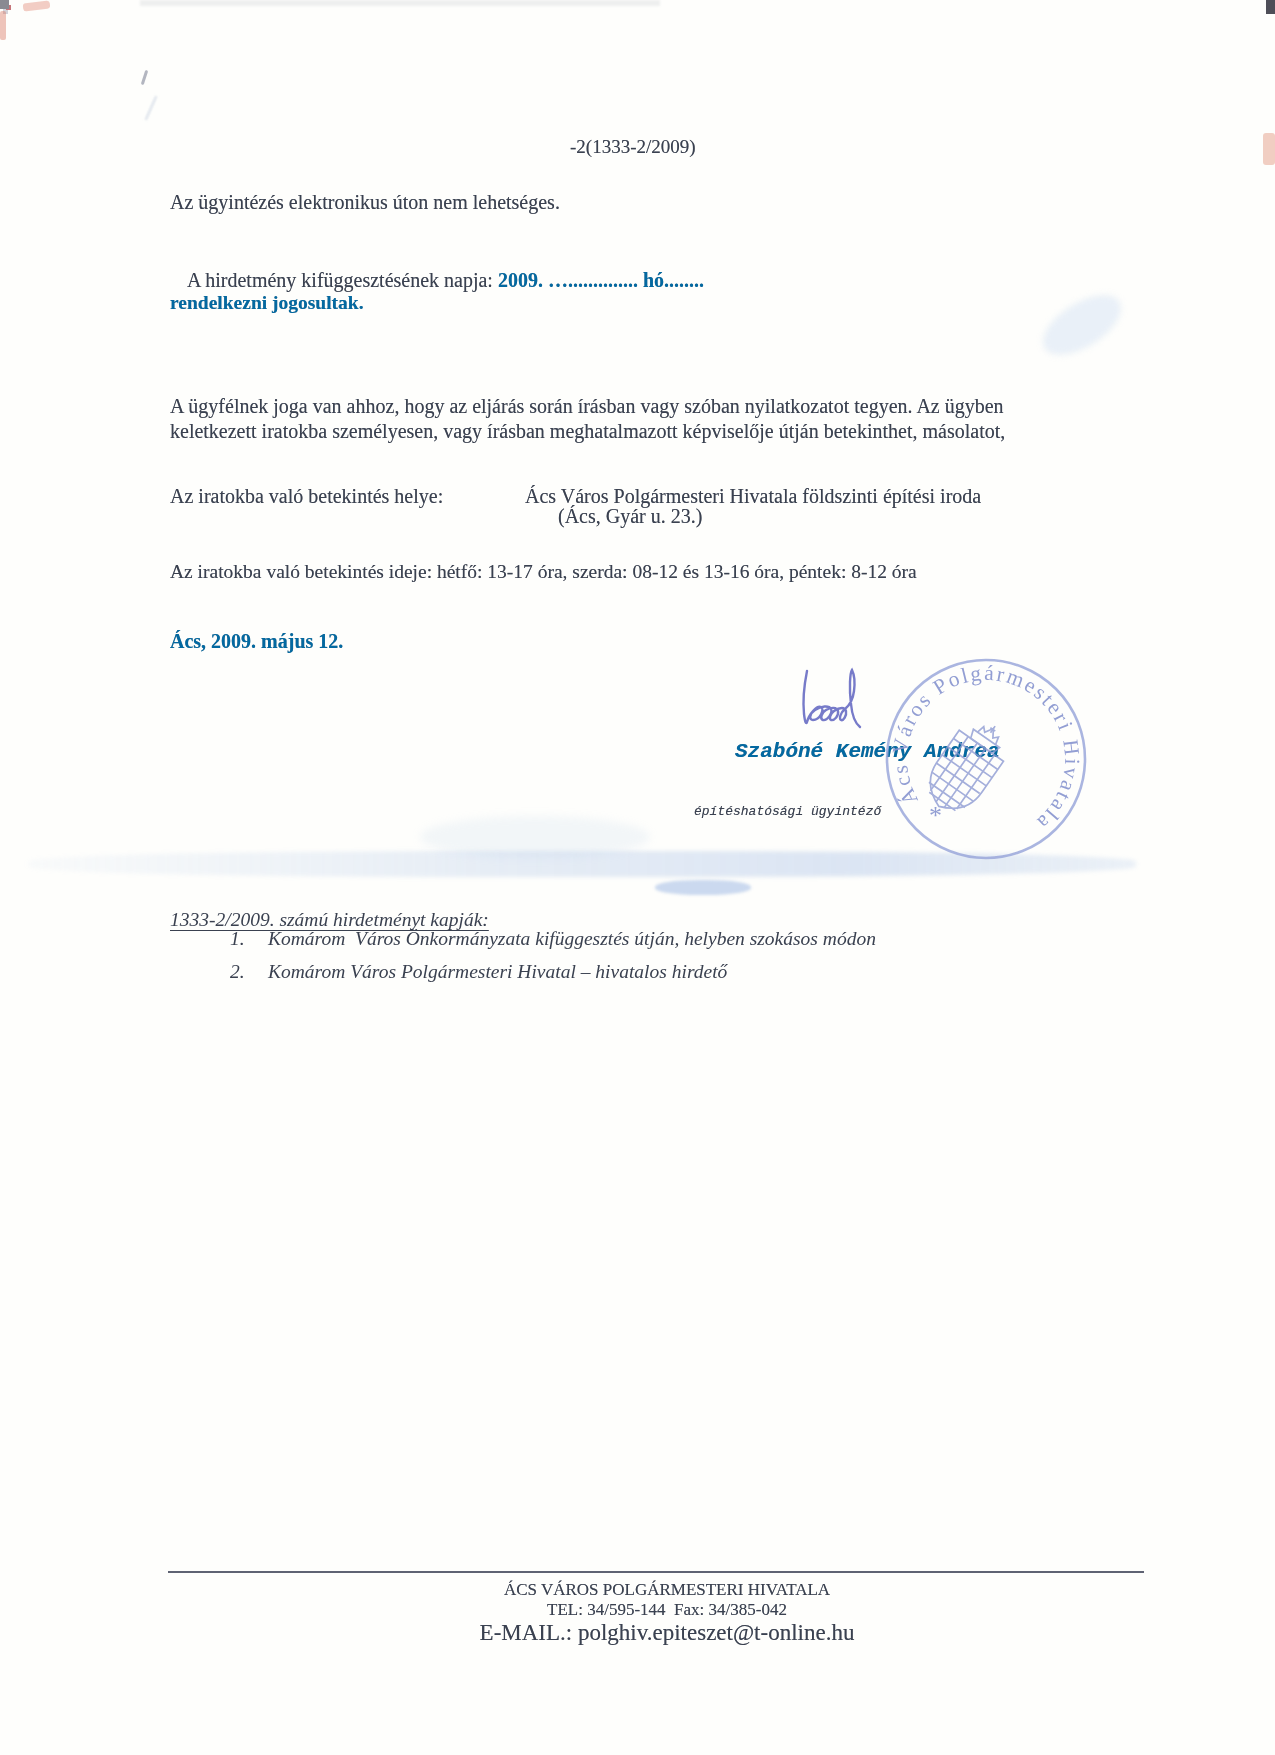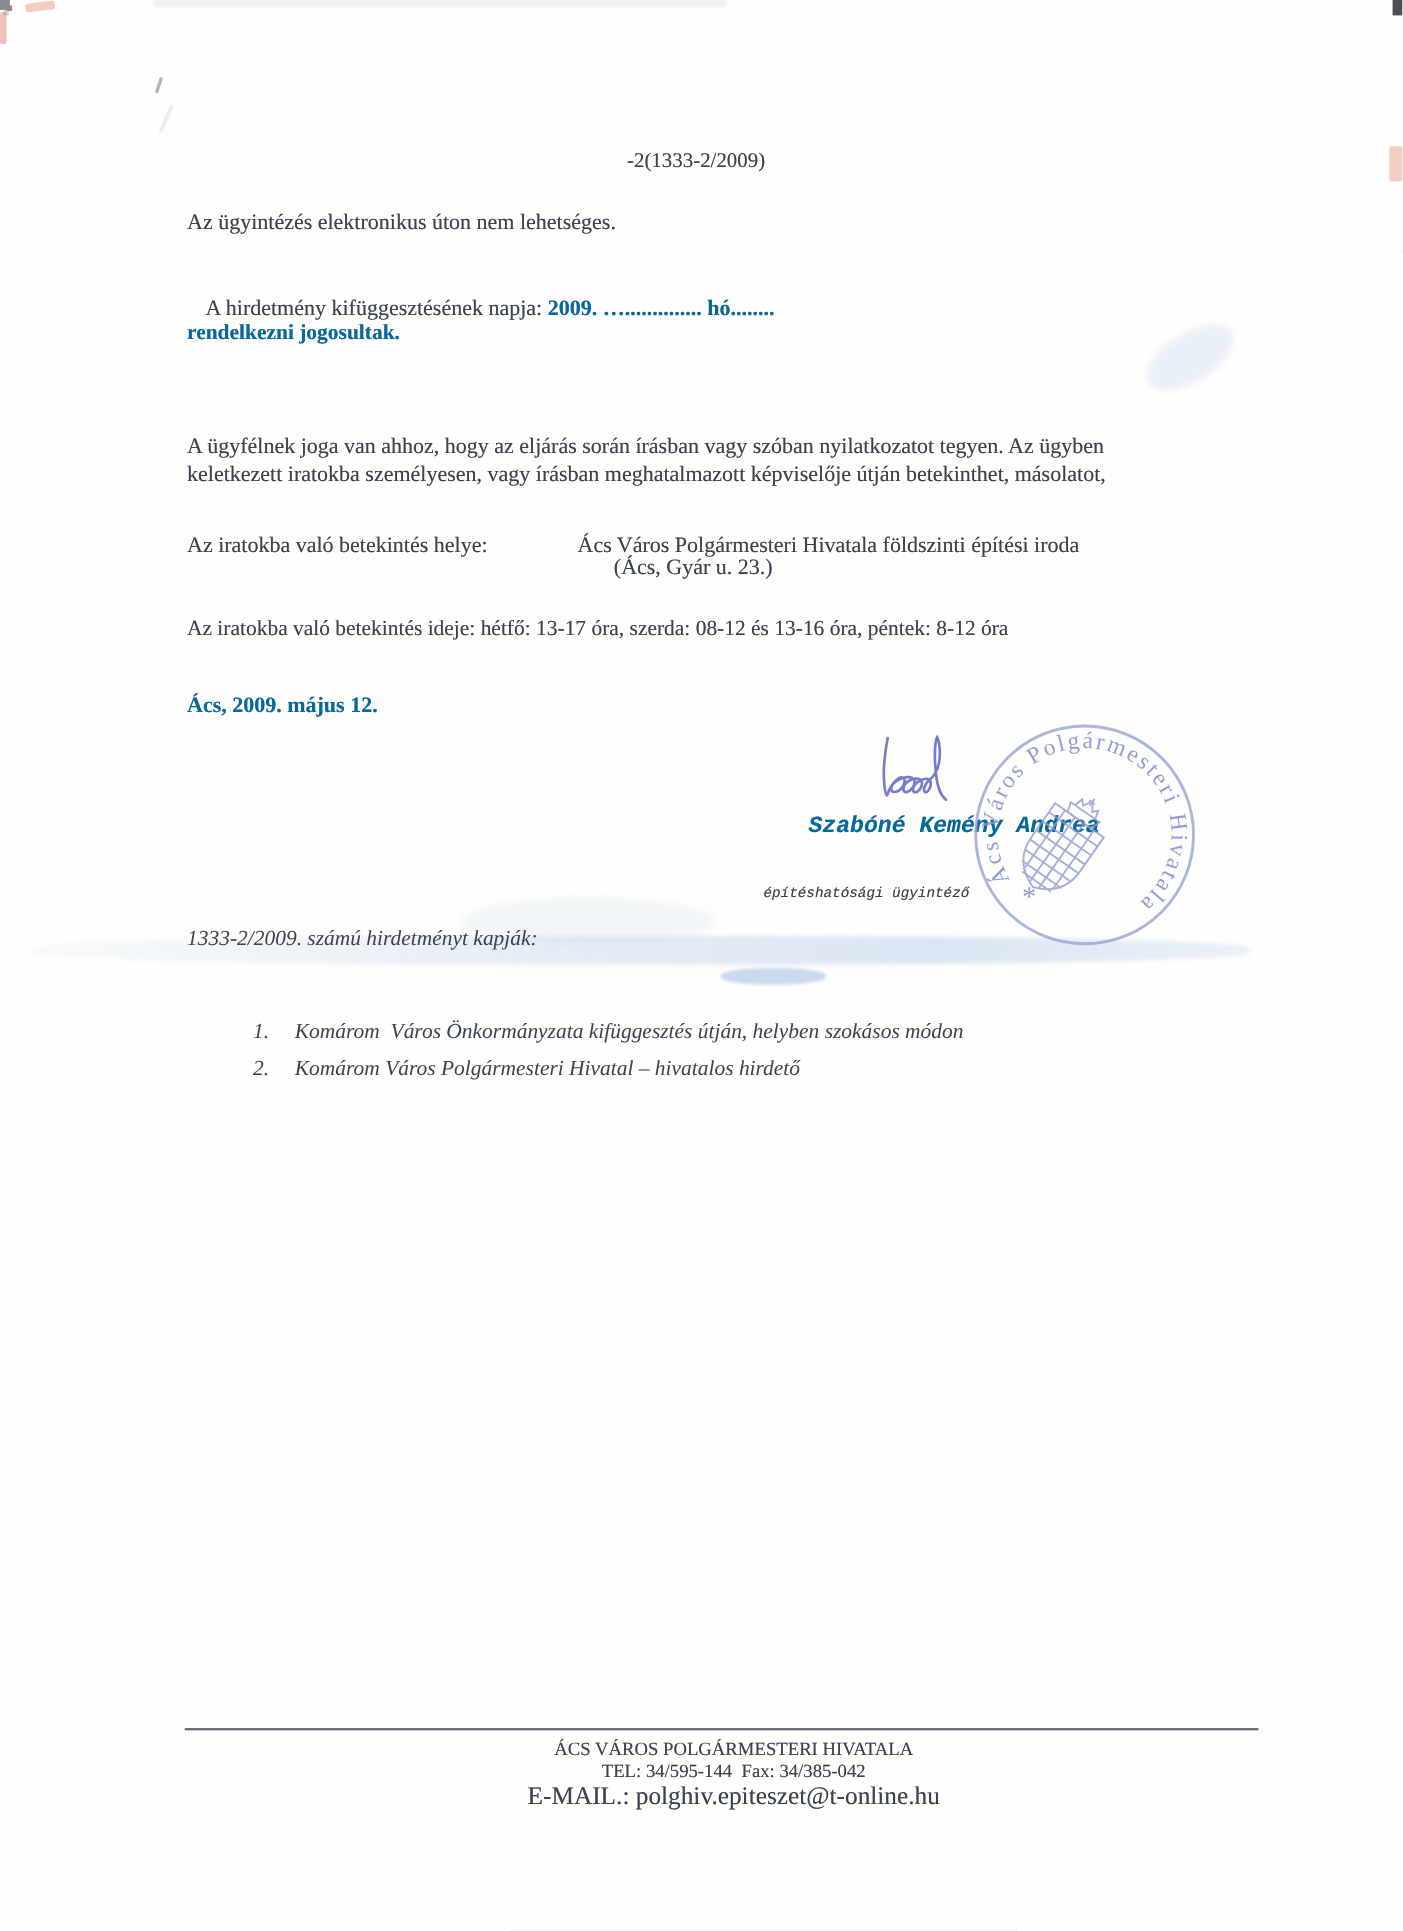--- a/index.html
+++ b/index.html
@@ -18,22 +18,22 @@
   .i{font-style:italic;font-family:Liberation Mono, monospace;}
   .body20{font-size:20px;}
   .para{position:absolute;left:170px;top:394px;font-size:20px;text-shadow:0 0 .5px rgba(58,65,80,.5);}
   .para span{display:block;line-height:25.3px;white-space:pre;}
   .aff{position:absolute;left:170px;top:288px;font-size:19.5px;text-shadow:0 0 .5px rgba(58,65,80,.5);}
   .aff div{line-height:29px;white-space:pre;}
   .dist-item{position:absolute;left:230px;font-size:19.5px;font-style:italic;line-height:1;}
   .dist-item .num{display:inline-block;width:38px;}
   .dist-item .t{white-space:pre;}
   .kapjak{
-    position:absolute;left:170px;top:844px;font-size:19.5px;font-style:italic;
-    text-underline-offset:4px;line-height:1;white-space:pre;
+    position:absolute;left:170px;top:910px;font-size:19.5px;font-style:italic;
+    text-decoration:underline;text-underline-offset:4px;line-height:1;white-space:pre;
   }
   .footer-line{position:absolute;left:0;width:1334px;text-align:center;line-height:1;
     text-shadow:0 0 .5px rgba(58,65,80,.5);}
   .rule{position:absolute;left:168px;top:1571px;width:976px;height:2px;background:#43485a;opacity:.85;}
   
   .art{position:absolute;pointer-events:none;}
   .a-corner-tl{left:0;top:0;width:9px;height:9px;background:#6e6e78;opacity:.8;
     box-shadow:4px 3px 0 -2px #b9535a, 1px 7px 0 -2px #c9c9d2;}
   .a-red-left{left:0;top:11px;width:6px;height:29px;background:rgba(214,110,88,.4);border-radius:2px;}
   .a-red-top{left:23px;top:2px;width:27px;height:8px;background:rgba(220,115,92,.35);

